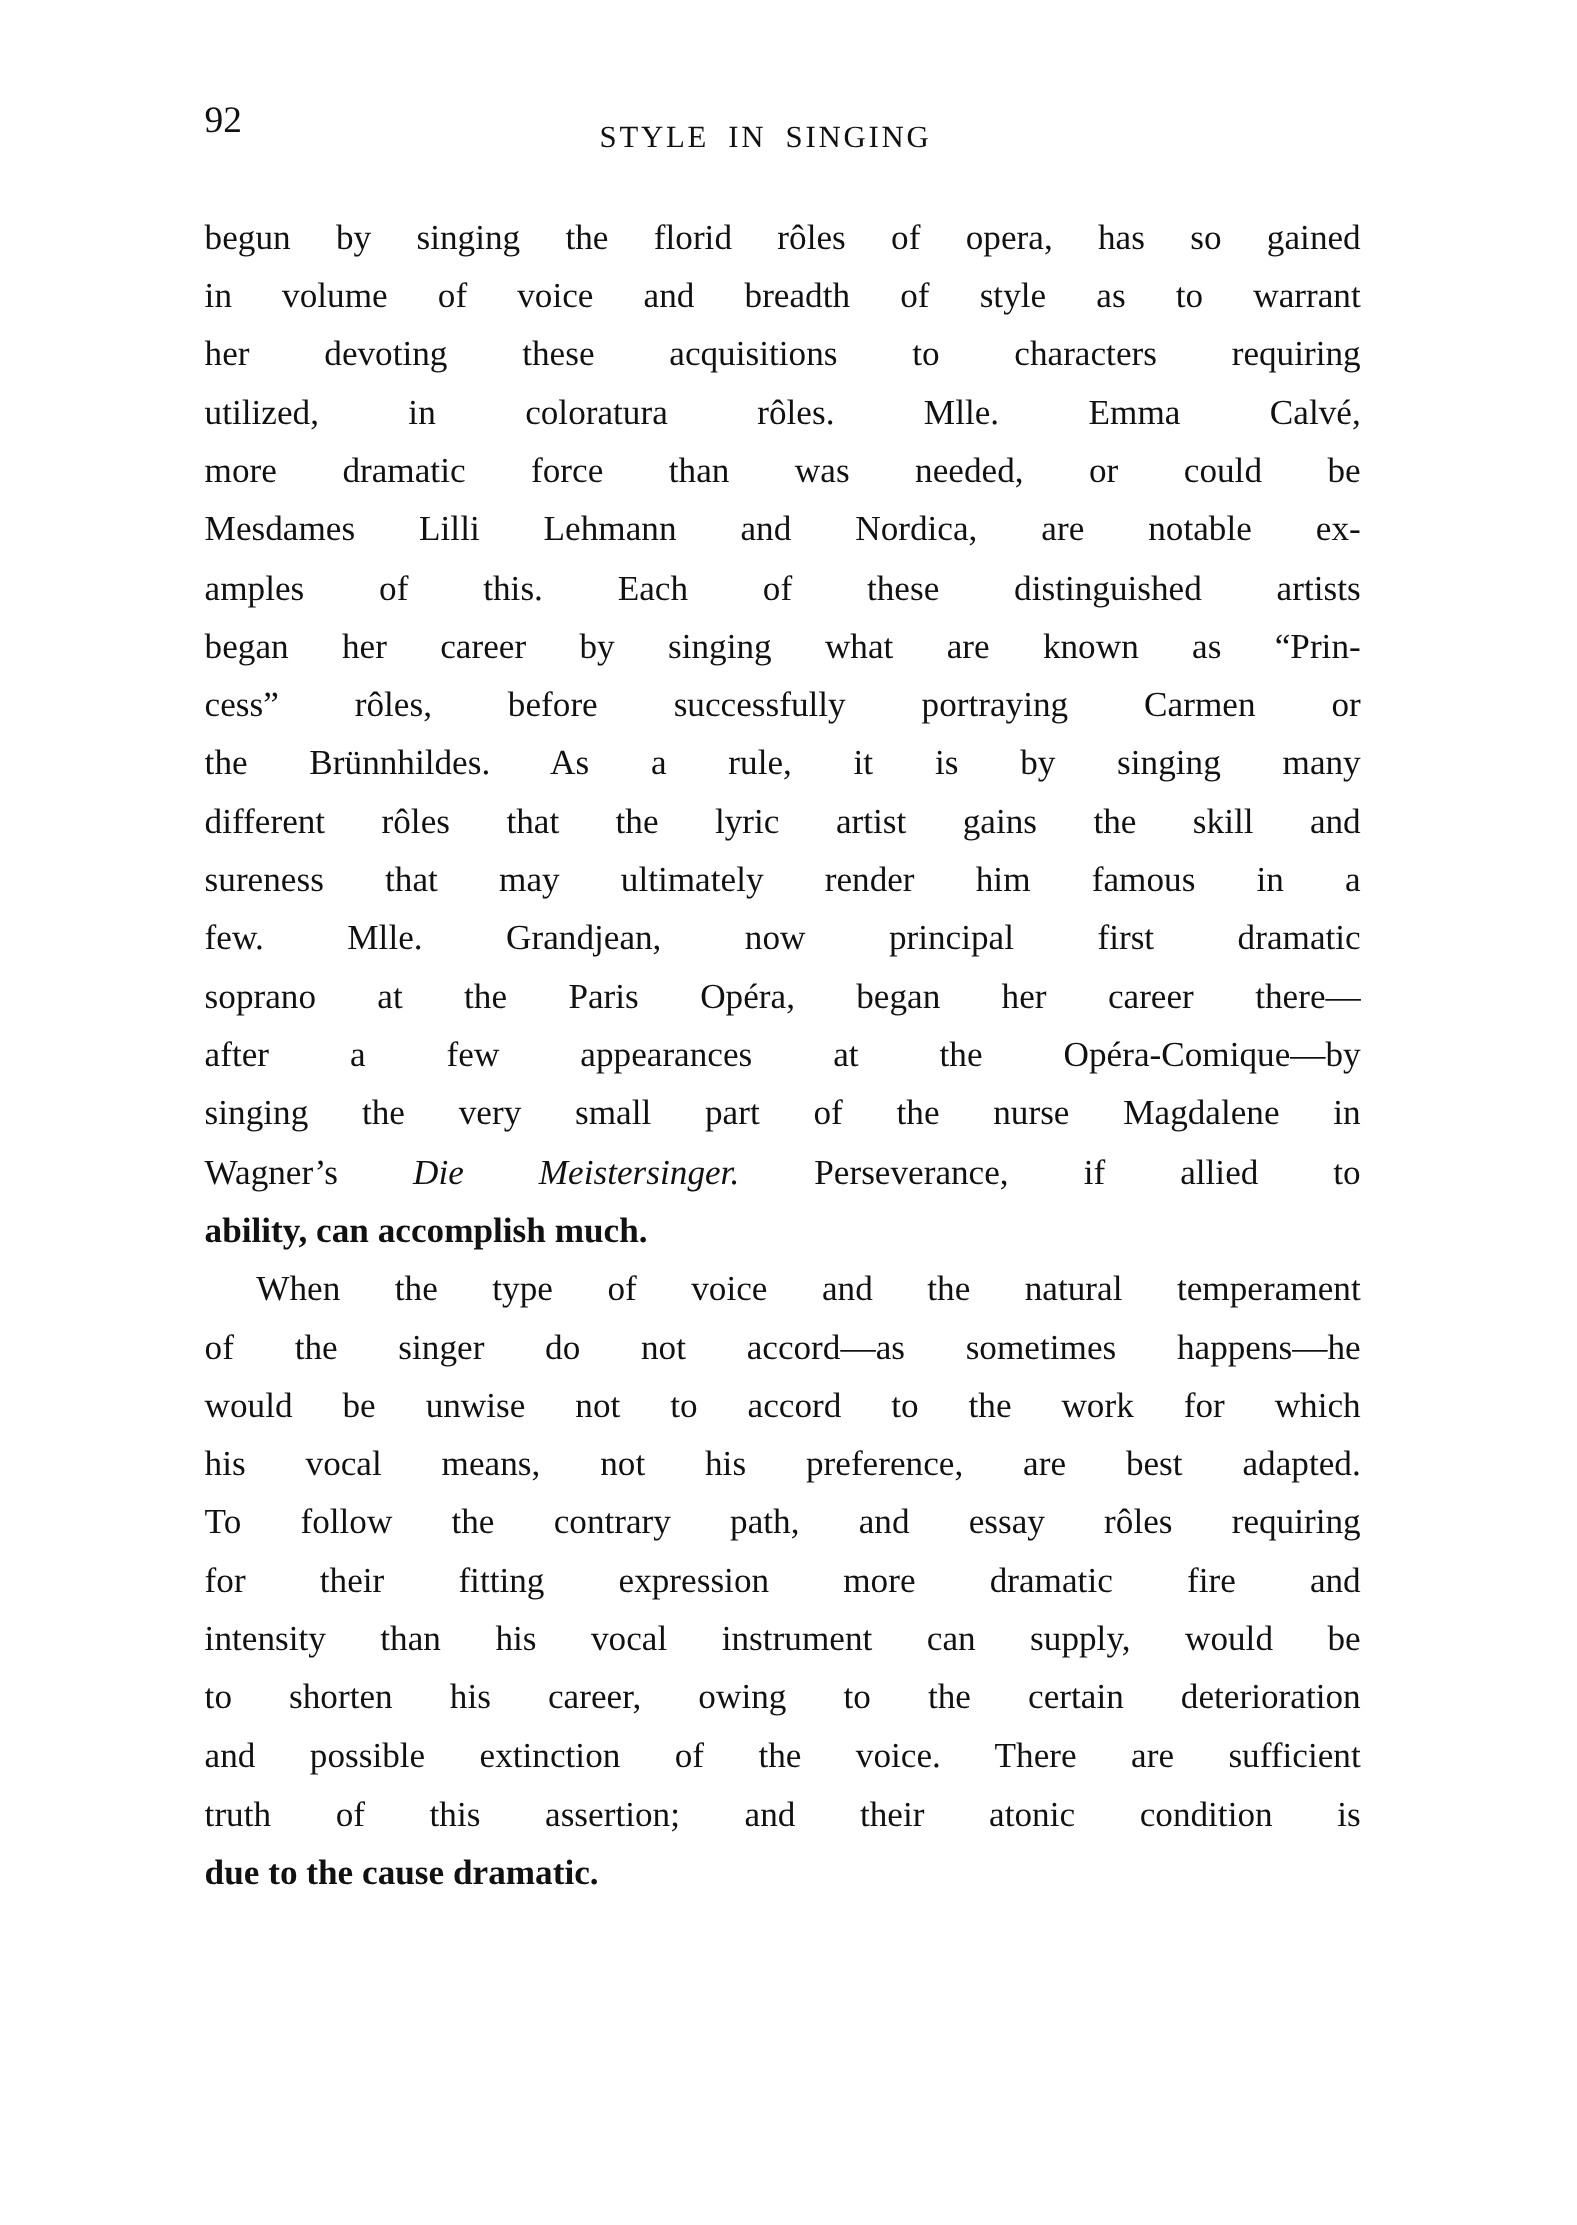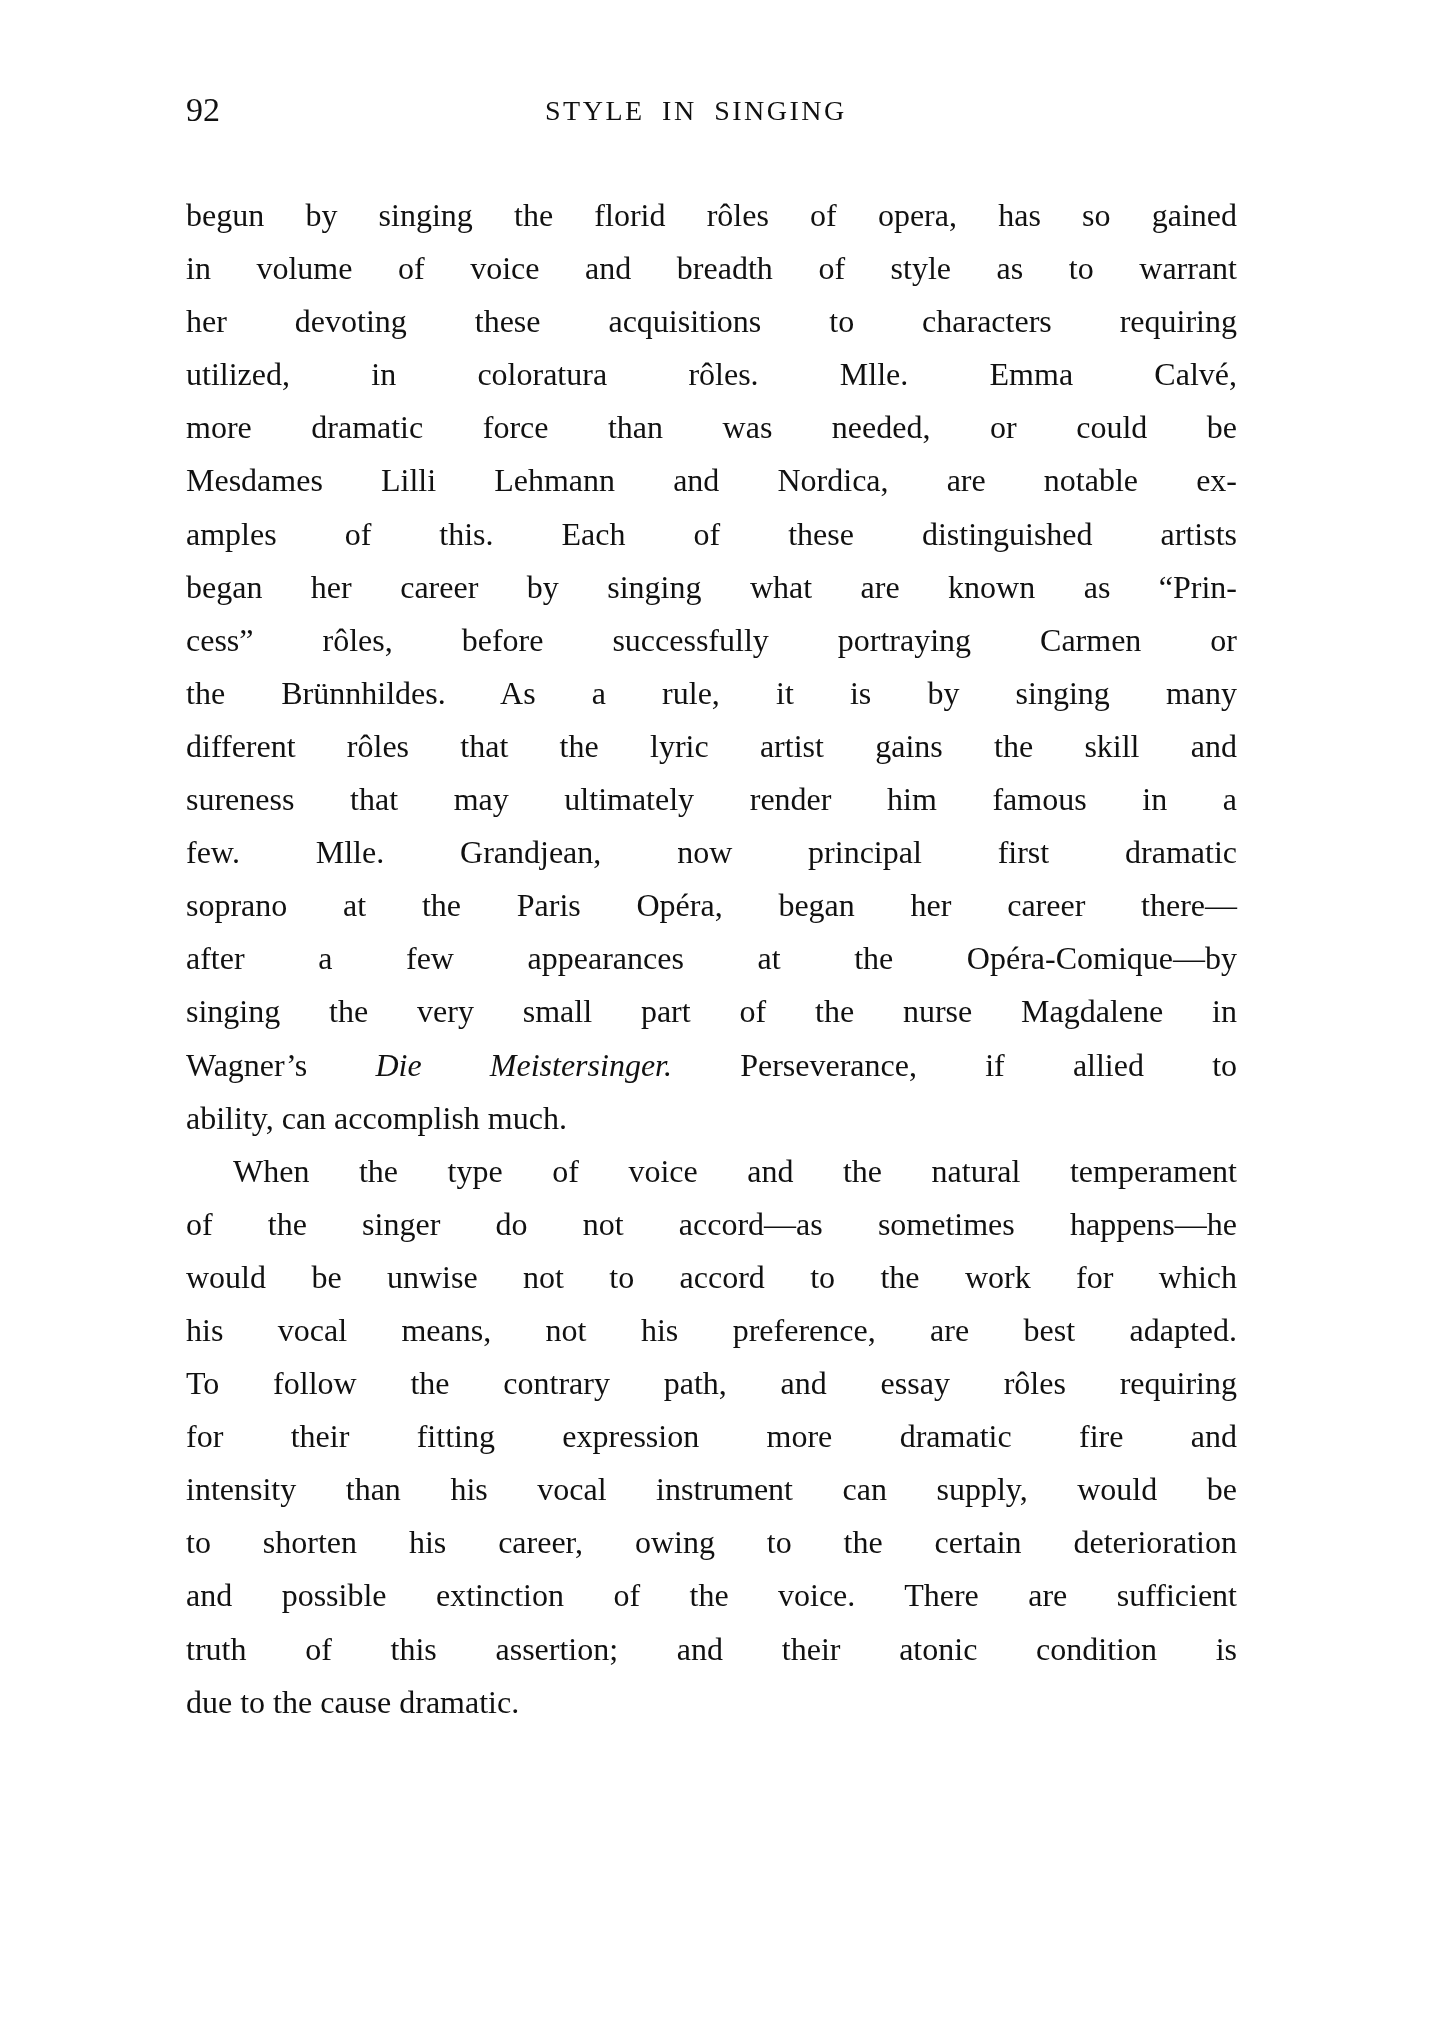--- a/index.html
+++ b/index.html
@@ -25,21 +25,21 @@
   .page-number {
     position: absolute;
     left: 0;
     top: 0;
     font-size: 34px;
     line-height: 36px;
   }
   .running-title {
     position: absolute;
     left: 359px;
-    top: 3px;
+    top: 18px;
     font-size: 28px;
     line-height: 32px;
     letter-spacing: 2.5px;
     word-spacing: 8px;
   }
   .body-text {
     position: absolute;
     left: 186px;
     top: 189px;
     width: 1051px;
@@ -48,20 +48,21 @@
     font-size: 32px;
     line-height: 53.1px;
     height: 53.1px;
     white-space: nowrap;
     text-align: justify;
     text-align-last: justify;
     overflow: visible;
   }
   .line.last {
     text-align-last: left;
+    font-weight: bold;
   }
   .line.indent {
     padding-left: 47px;
   }
   .line em {
     font-style: italic;
   }
   .paragraph {
     margin: 0;
   }

